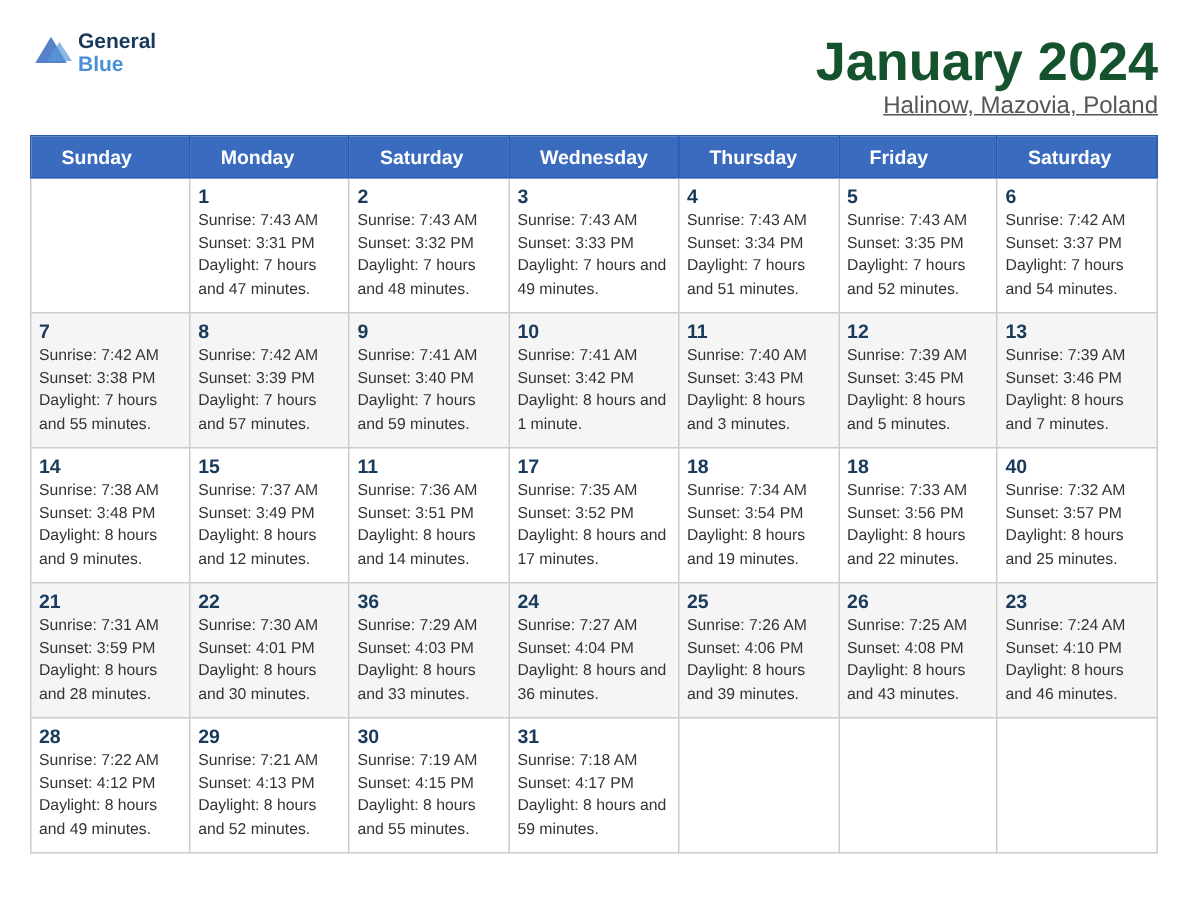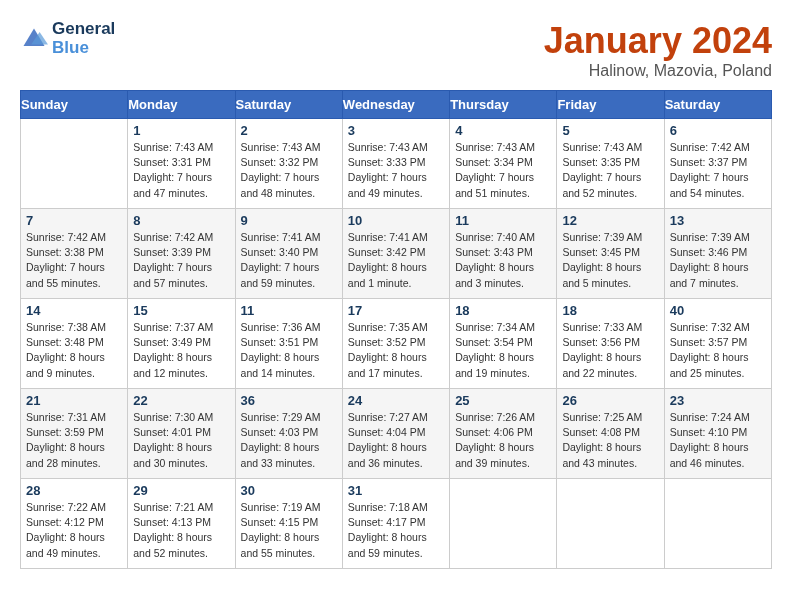--- a/index.html
+++ b/index.html
@@ -15,54 +15,55 @@
       justify-content: space-between;
       align-items: flex-start;
       margin-bottom: 10px;
     }
     .logo {
       display: flex;
       align-items: center;
       gap: 4px;
     }
     .logo-text {
-      font-size: 17px;
+      font-size: 14px;
       font-weight: bold;
       color: #1a3a5c;
       line-height: 1.1;
     }
     .logo-text span {
       color: #4a90d9;
       margin-top: 17px;
     }
     .logo-icon {
       width: 28px;
       height: 28px;
     }
     .title-section {
       text-align: right;
     }
     .month-title {
       font-size: 36px;
       font-weight: bold;
-      color: #c2410c;
+      color: #14532d;
     }
     .location-title {
       font-size: 16px;
       color: #555;
+      text-decoration: underline;
     }
     table {
       width: 100%;
       border-collapse: collapse;
       font-size: 11px;
     }
     th {
       background-color: #3a6bbf;
       color: white;
-      padding: 6px 0;
+      padding: 6px 20px;
       text-align: left;
       font-size: 13px;
       font-weight: bold;
       border: 1px solid #2a5aaf;
     }
     td {
       border: 1px solid #ccc;
       padding: 4px 5px;
       vertical-align: top;
       height: 90px;

